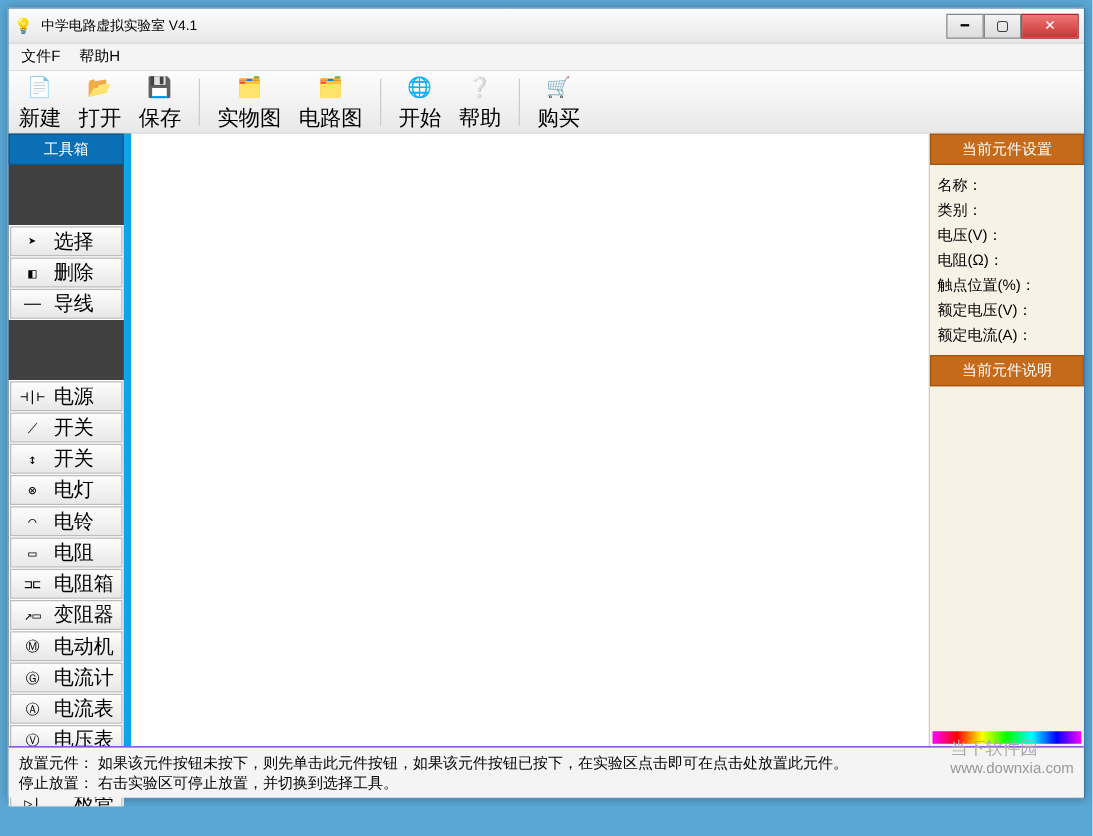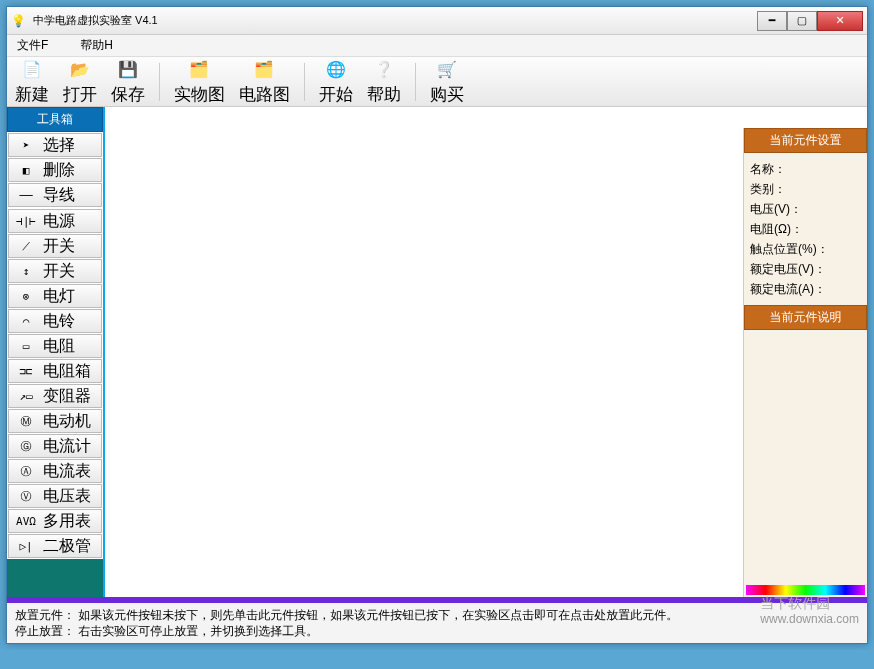--- a/index.html
+++ b/index.html
@@ -4,42 +4,42 @@
 <style>
 * { margin: 0; padding: 0; box-sizing: border-box; font-family: "Microsoft YaHei", SimSun, sans-serif; font-size: 12px; }
 body { background: #5aa7d4; padding: 6px; }
 .window { background: #fff; border: 1px solid #3a7ab0; box-shadow: 0 0 8px rgba(0,0,0,0.3); }
 .titlebar { background: linear-gradient(#fcfcfc, #e8e8e8); height: 28px; display: flex; align-items: center; padding: 0 4px; border-bottom: 1px solid #ccc; }
 .titlebar .icon { width: 16px; height: 16px; margin-right: 6px; display: flex; align-items: center; justify-content: center; }
 .titlebar .title { flex: 1; font-size: 11px; }
 .winbtns { display: flex; gap: 0; }
 .winbtn { width: 30px; height: 20px; border: 1px solid #888; background: linear-gradient(#f4f4f4,#dcdcdc); display: flex; align-items: center; justify-content: center; font-size: 11px; cursor: pointer; }
 .winbtn.close { width: 46px; background: linear-gradient(#e77,#c33); color: #fff; border-color: #a22; }
-.menubar { height: 22px; display: flex; align-items: center; padding: 0 6px; background: #f4f4f4; border-bottom: 1px solid #ddd; gap: 24px; }
+.menubar { height: 22px; display: flex; align-items: center; padding: 0 6px; background: #f4f4f4; border-bottom: 1px solid #ddd; gap: 7px; }
 .menuitem { cursor: pointer; padding: 2px 4px; }
 .toolbar { height: 50px; display: flex; align-items: center; padding: 2px 8px; background: linear-gradient(#fdfdfd,#e8e8e8); border-bottom: 1px solid #ccc; gap: 14px; }
 .tbtn { display: flex; flex-direction: column; align-items: center; cursor: pointer; gap: 1px; }
 .tbtn .ti { width: 24px; height: 24px; display: flex; align-items: center; justify-content: center; font-size: 16px; }
 .tbtn .tl { font-size: 17px; }
 .tsep { width: 1px; height: 38px; background: #ccc; }
 .body { display: flex; height: 490px; }
-.leftpane { width: 98px; background: #0f766e; border-right: 2px solid #0ea5e9; display: flex; flex-direction: column; }
+.leftpane { width: 98px; background: #404040; border-right: 6px solid #0ea5e9; display: flex; flex-direction: column; gap: 48px; }
 .panelhdr { background: #0b6fb5; color: #fff; text-align: center; padding: 3px 0; font-size: 12px; border: 1px solid #085a94; }
 .panelhdr.green { background: #7da97d; border-color: #6a926a; }
 .toollist, .partlist { background: #fff; }
 .toolitem, .partitem { display: flex; align-items: center; height: 24px; border: 1px solid #bbb; margin: 1px; background: linear-gradient(#fdfdfd,#e8e8e8); cursor: pointer; }
 .toolitem .sym, .partitem .sym { width: 34px; text-align: center; font-size: 11px; font-family: monospace; }
 .toolitem .lbl, .partitem .lbl { flex: 1; text-align: left; font-size: 16px; }
 .canvas { flex: 1; background: #fff; }
-.rightpane { width: 124px; background: #f8f1e6; border-left: 1px solid #ccc; display: flex; flex-direction: column; margin-top: 21px; }
+.rightpane { width: 124px; background: #f8f1e6; border-left: 1px solid #ccc; display: flex; flex-direction: column; }
 .rhdr { background: #c56a1a; color: #fff; text-align: center; padding: 3px 0; font-size: 12px; border: 1px solid #a05312; }
 .proplist { padding: 6px 6px; font-size: 12px; line-height: 20px; }
 .desc { flex: 1; }
 .colorbar { height: 10px; background: linear-gradient(to right, #ff00ff, #ff0000, #ffff00, #00ff00, #00ffff, #0000ff, #ff00ff); margin: 2px; }
-.statusbar { padding: 4px 8px; background: #f4f4f4; border-top: 6px solid #6d28d9; font-size: 12px; line-height: 16px; position: relative; }
+.statusbar { padding: 4px 8px; background: #f4f4f4; border-top: 1px solid #6d28d9; font-size: 12px; line-height: 16px; position: relative; }
 .watermark { position: absolute; right: 8px; bottom: 16px; color: #999; font-size: 11px; text-align: left; }
 .watermark .wmt { font-size: 14px; color: #aaa; }
 </style>
 </head>
 <body>
 
 <div class="window">
 
   <div class="titlebar">
     <span class="icon">💡</span>

